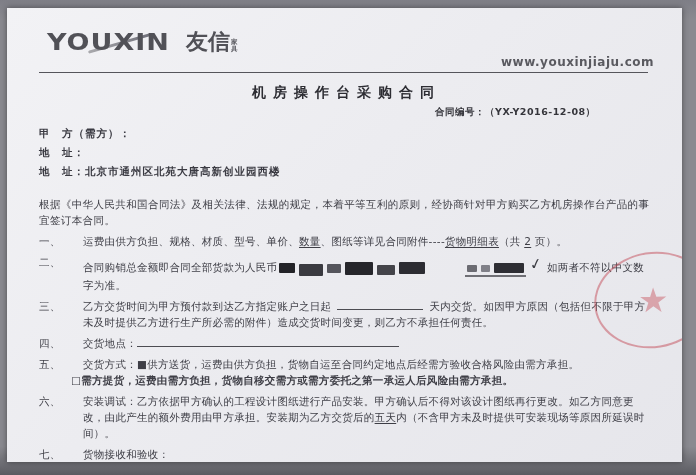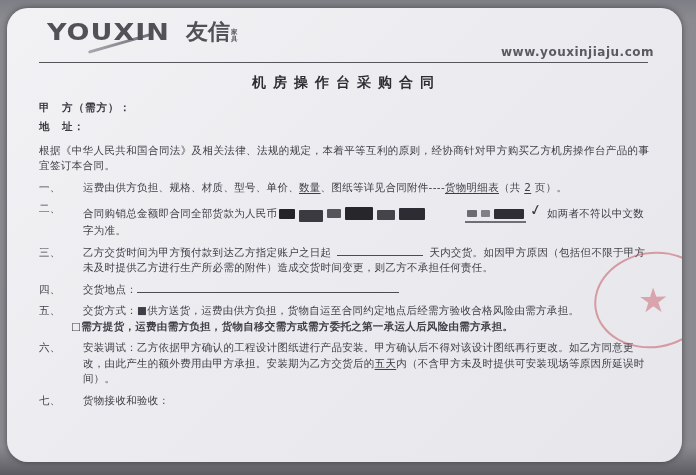--- a/index.html
+++ b/index.html
@@ -8,24 +8,24 @@
 
   .scan-bg {
     width:696px; height:475px;
     background:linear-gradient(180deg,#7e7e86 0%,#8a8a90 4%,#8a8a90 94%,#5b5b61 100%);
     padding:8px 14px 13px 7px;
   }
   .page {
     position:relative; width:675px; height:454px;
     background:linear-gradient(135deg,#f2f2f5 0%,#ececf0 45%,#e6e6eb 100%);
     box-shadow:0 0 6px rgba(0,0,0,.45);
-    padding:8px 28px 0 32px;
+    padding:18px 28px 0 32px;
     overflow:hidden;
     color:#3e3e46;
-    font-size:10.5px; line-height:1.5;border-radius:21px;
+    font-size:10.5px; line-height:1.5;
   }
 
   
   .staple { position:absolute; top:34px; left:80px; width:64px; height:2.5px;
     background:linear-gradient(90deg,#a9a9ad,#70707a); transform:rotate(-16deg); border-radius:2px; }
 
   
   .logo-row { display:flex; align-items:flex-end; margin-left:8px; }
   .logo-latin { font-weight:900; font-size:27px; letter-spacing:1px; color:#515157;
     transform:scaleY(.85); transform-origin:bottom; line-height:1; }
@@ -36,21 +36,21 @@
   .logo-rule { border-top:1.6px solid #55555b; width:99%; margin-top:1px; }
 
   .title { text-align:center; font-weight:bold; font-size:14px; letter-spacing:7px;
     color:#2d2d33; margin-top:9px; }
   .contract-no { font-weight:bold; font-size:9.5px; color:#35353b;
     width:fit-content; margin:2px 0 0 396px; letter-spacing:.5px; }
 
   .parties { margin-top:7px; }
   .party-line { margin-top:3.2px; font-weight:bold; color:#3a3a42; letter-spacing:1px; }
 
-  .preamble { margin-top:8px; letter-spacing:.4px; }
+  .preamble { margin-top:17px; letter-spacing:.4px; }
 
   .clause { display:flex; margin-top:5.5px; letter-spacing:.3px; }
   .clause .num { flex:0 0 44px; }
   .clause .body { flex:1; }
   .u { text-decoration:underline; text-underline-offset:2px; }
   .blank { display:inline-block; border-bottom:1px solid #4c4c52; height:11px; vertical-align:baseline; }
   .blank.short { width:86px; margin:0 6px; }
   .blank.long  { width:262px; }
 
   .opt2 { margin-left:-12px;font-weight:bold; }
@@ -85,27 +85,31 @@
         <span class="logo-small">
           <span>家</span>
           <span>具</span>
         </span>
       </div>
       <div class="logo-url">www.youxinjiaju.com</div>
       <div class="logo-rule"></div>
     </div>
 
     <div class="title">机房操作台采购合同</div>
+    <div class="contract-no">合同编号：（YX-Y2016-12-08）</div>
 
     <div class="parties">
       <div class="party-line">
         <span>甲　方（需方）：</span>
       </div>
       <div class="party-line">
         <span>地　址：</span>
+      </div>
+      <div class="party-line">
+        <span>地　址：</span><span>北京市通州区北苑大唐高新创业园西楼</span>
       </div>
     </div>
 
     <div class="preamble">根据《中华人民共和国合同法》及相关法律、法规的规定，本着平等互利的原则，经协商针对甲方购买乙方机房操作台产品的事宜签订本合同。</div>
 
     <div class="clause">
       <span class="num">一、</span>
       <span class="body"><span>运费由供方负担、规格、材质、型号、单价、</span><span class="u">数量</span><span>、图纸等详见合同附件----</span><span class="u">货物明细表</span><span>（共 </span><span class="u">2</span><span> 页）。</span></span>
     </div>
 

